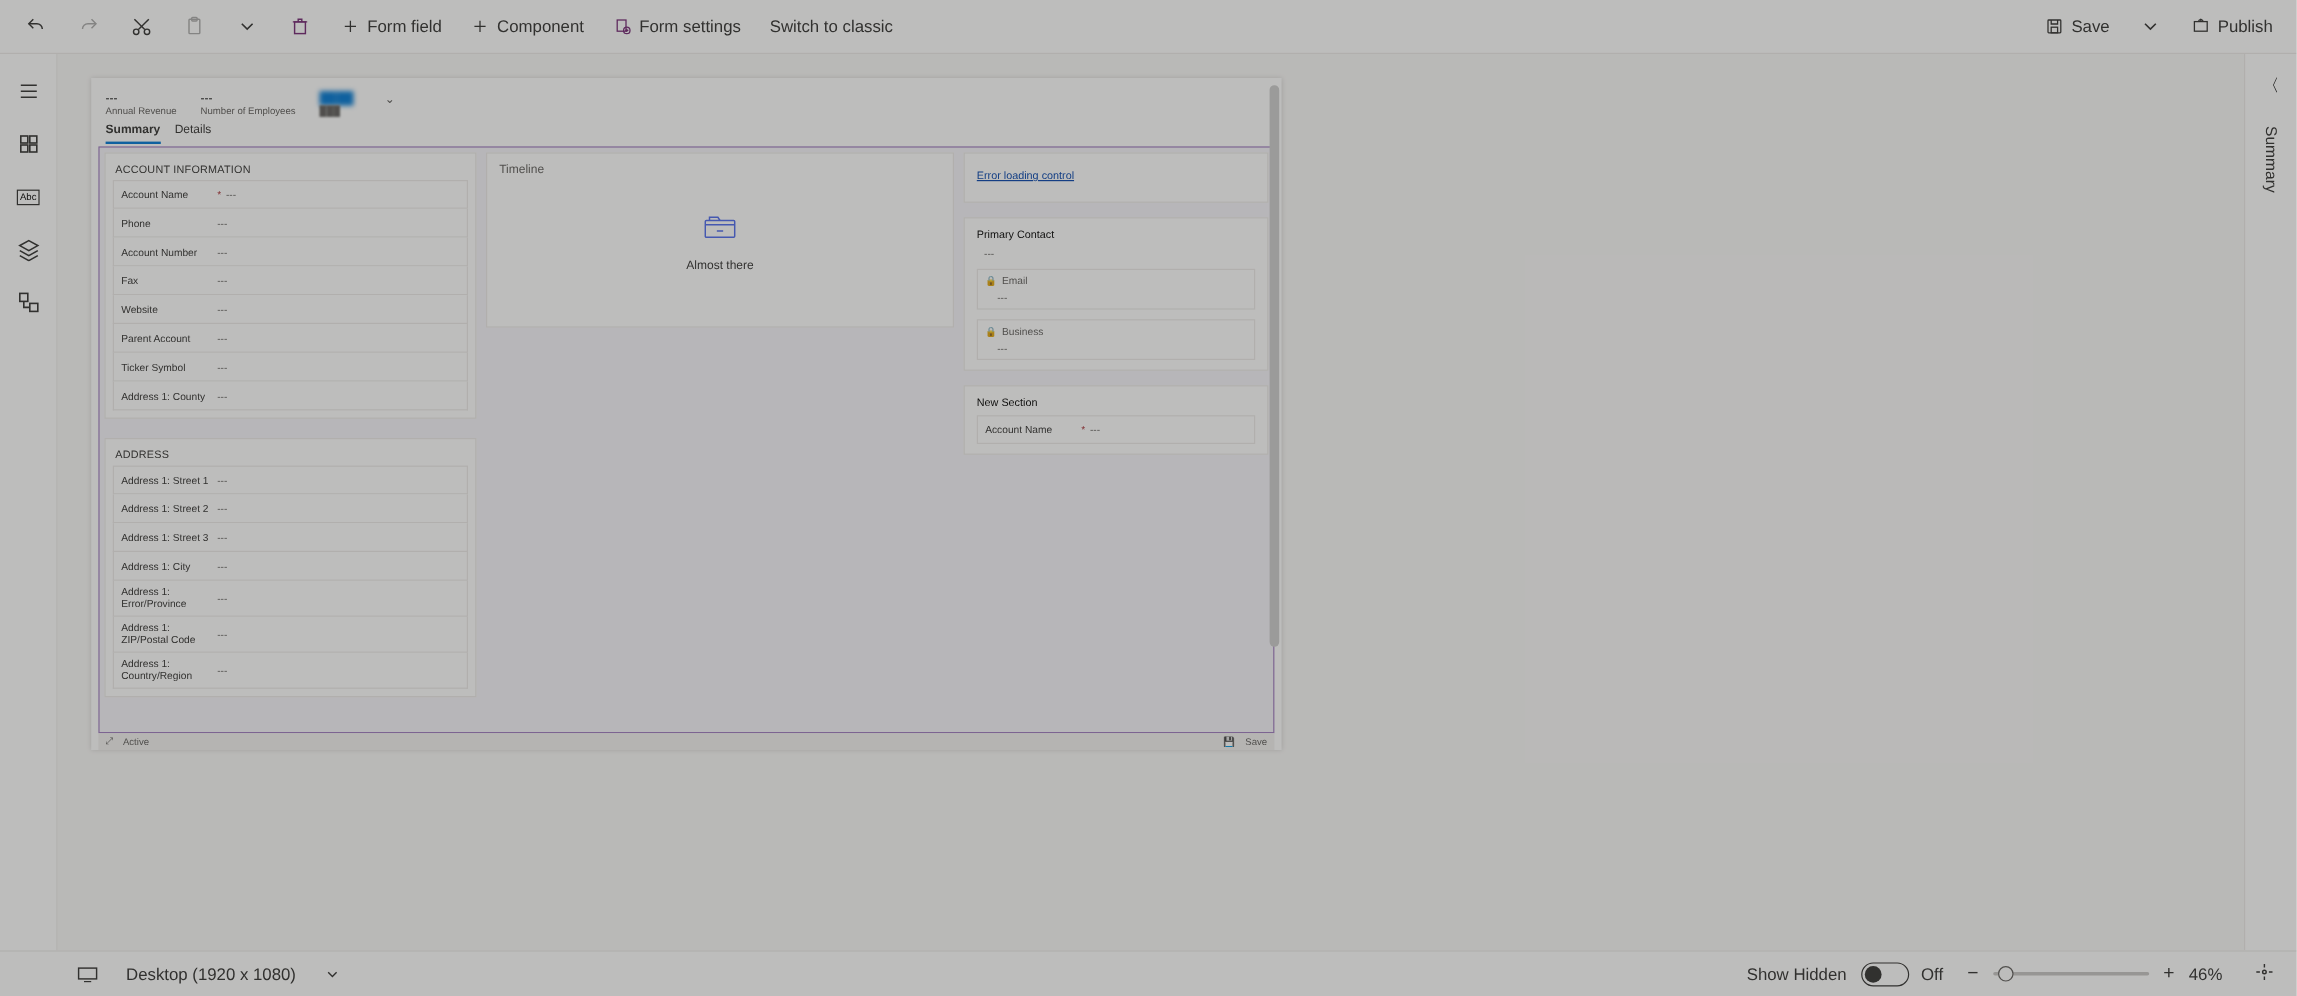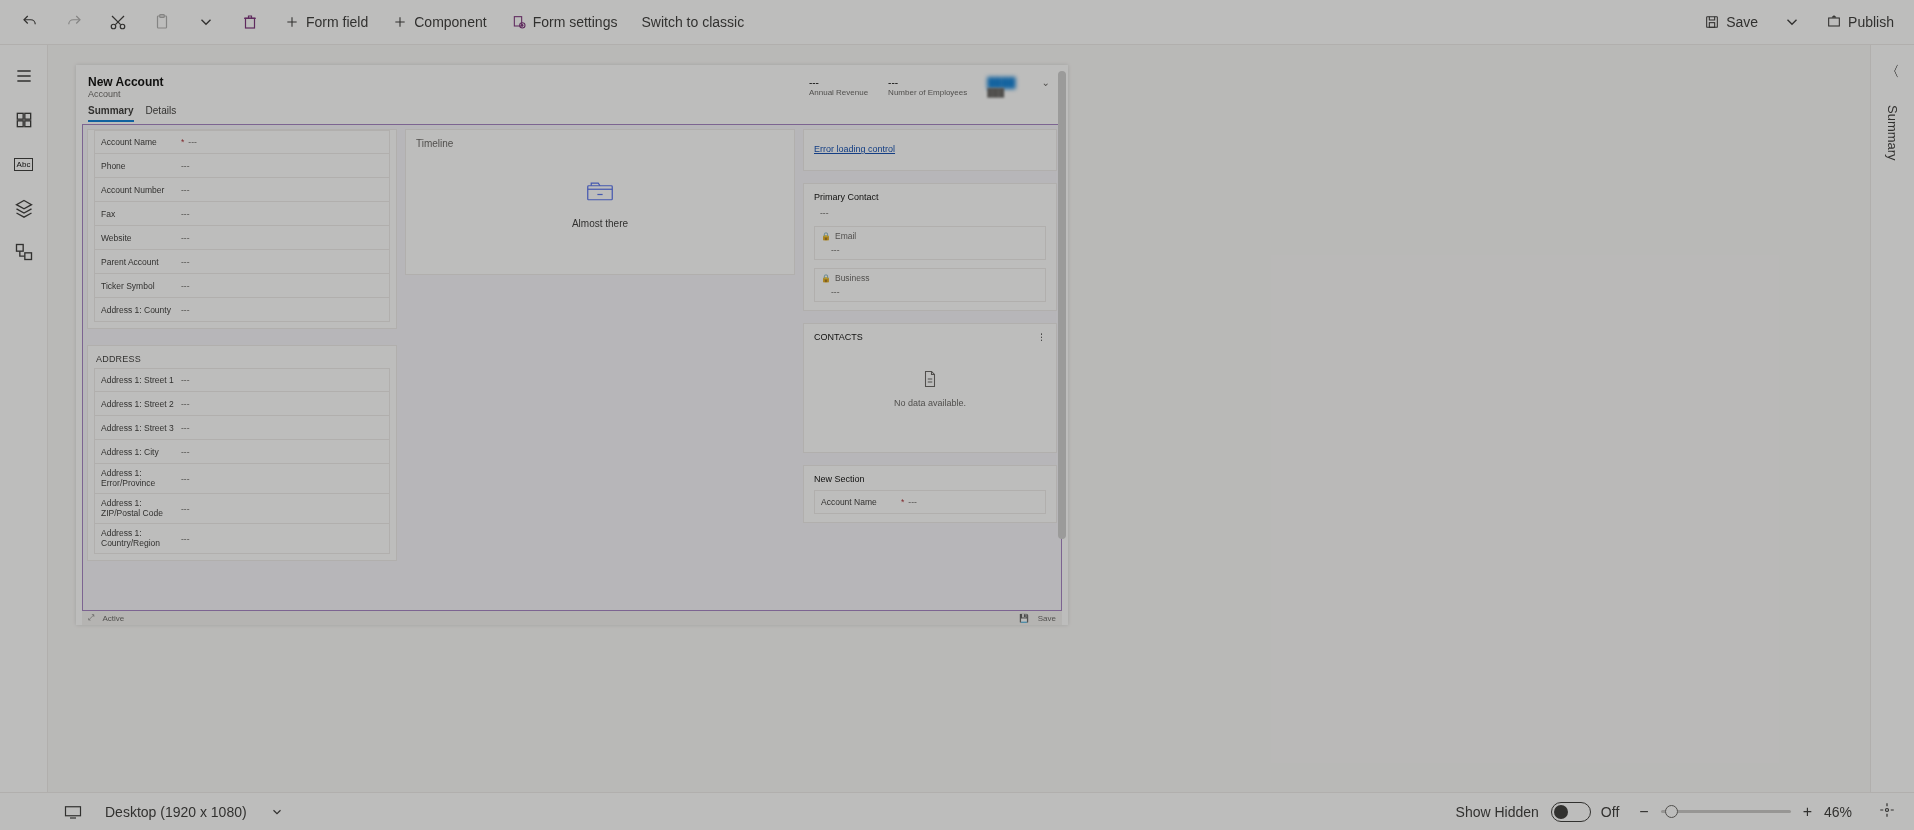--- a/index.html
+++ b/index.html
@@ -341,24 +341,20 @@
 </div>
 
 <div class="right-rail">
   <div class="expand">〈</div>
   <div class="vlabel">Summary</div>
 </div>
 
 <div class="canvas">
   <div class="form-frame">
     <div class="form-header">
-      <div class="fh-left">
-        <div class="title">New Account</div>
-        <div class="subtitle">Account</div>
-      </div>
       <div class="fh-right">
         <div class="fh-metric">
           <div class="mval">---</div>
           <div class="mlab">Annual Revenue</div>
         </div>
         <div class="fh-metric">
           <div class="mval">---</div>
           <div class="mlab">Number of Employees</div>
         </div>
         <div class="fh-metric">
@@ -371,20 +367,21 @@
 
     <div class="form-tabs">
       <div class="form-tab active">Summary</div>
       <div class="form-tab">Details</div>
     </div>
 
     <div class="form-body">
 
       <div class="col col1">
         <div class="section">
+          <div class="sec-title">ACCOUNT INFORMATION</div>
           <div class="fields" id="acct-fields">
               <div class="field">
                 <span class="flabel">Account Name</span>
                 <span class="freq">*</span>
                 <span class="fval">---</span>
               </div>
               <div class="field">
                 <span class="flabel">Phone</span>
                 <span class="fval">---</span>
               </div>
@@ -479,34 +476,20 @@
             <div class="sfval">---</div>
           </div>
           <div class="subfield">
             <div class="sflabel">
                 <span class="lock">🔒</span>
                 <span>Business</span>
               </div>
             <div class="sfval">---</div>
           </div>
         </div>
-        <div class="contacts-box">
-          <div class="chead">
-            <span>CONTACTS</span>
-            <span>⋮</span>
-          </div>
-          <div class="cbody">
-            <svg viewBox="0 0 20 24" fill="none" stroke="#605e5c" stroke-width="1.4">
-              <path d="M4 2h8l4 4v16H4z"></path>
-                <path d="M12 2v4h4"></path>
-                <path d="M7 12h6M7 16h6"></path>
-            </svg>
-            <div class="cmsg">No data available.</div>
-          </div>
-        </div>
         <div class="panel-box">
           <div style="font-size:9px;">New Section</div>
           <div class="field" style="margin-top:6px;border-top:1px solid #edebe9;">
             <span class="flabel">Account Name</span>
             <span class="freq">*</span>
             <span class="fval">---</span>
           </div>
         </div>
       </div>
     </div>

